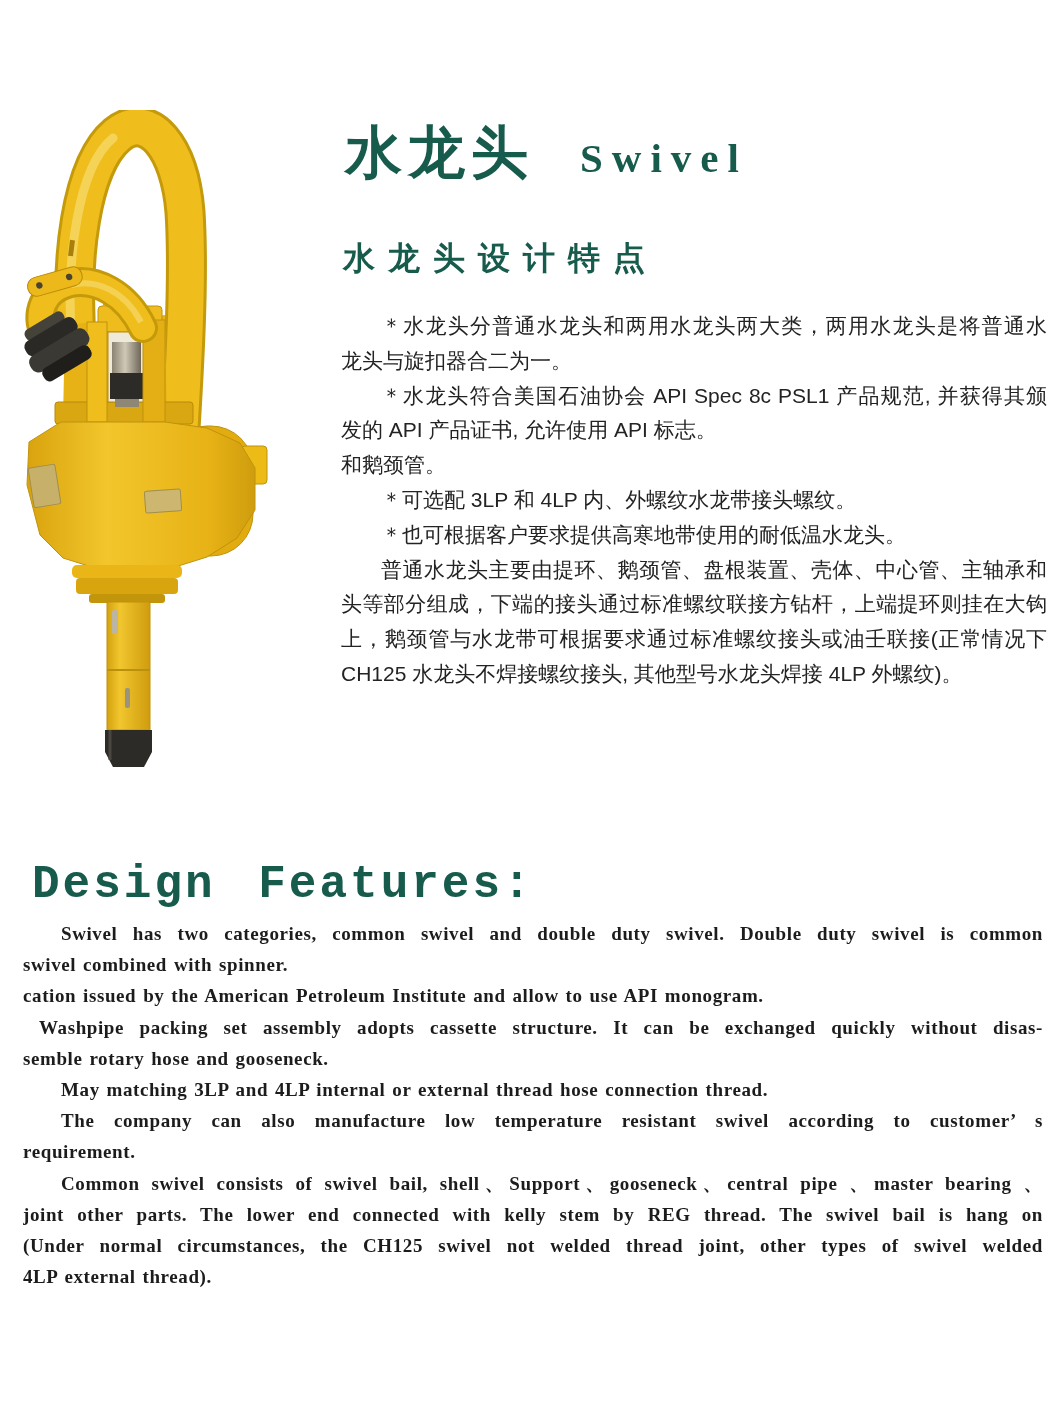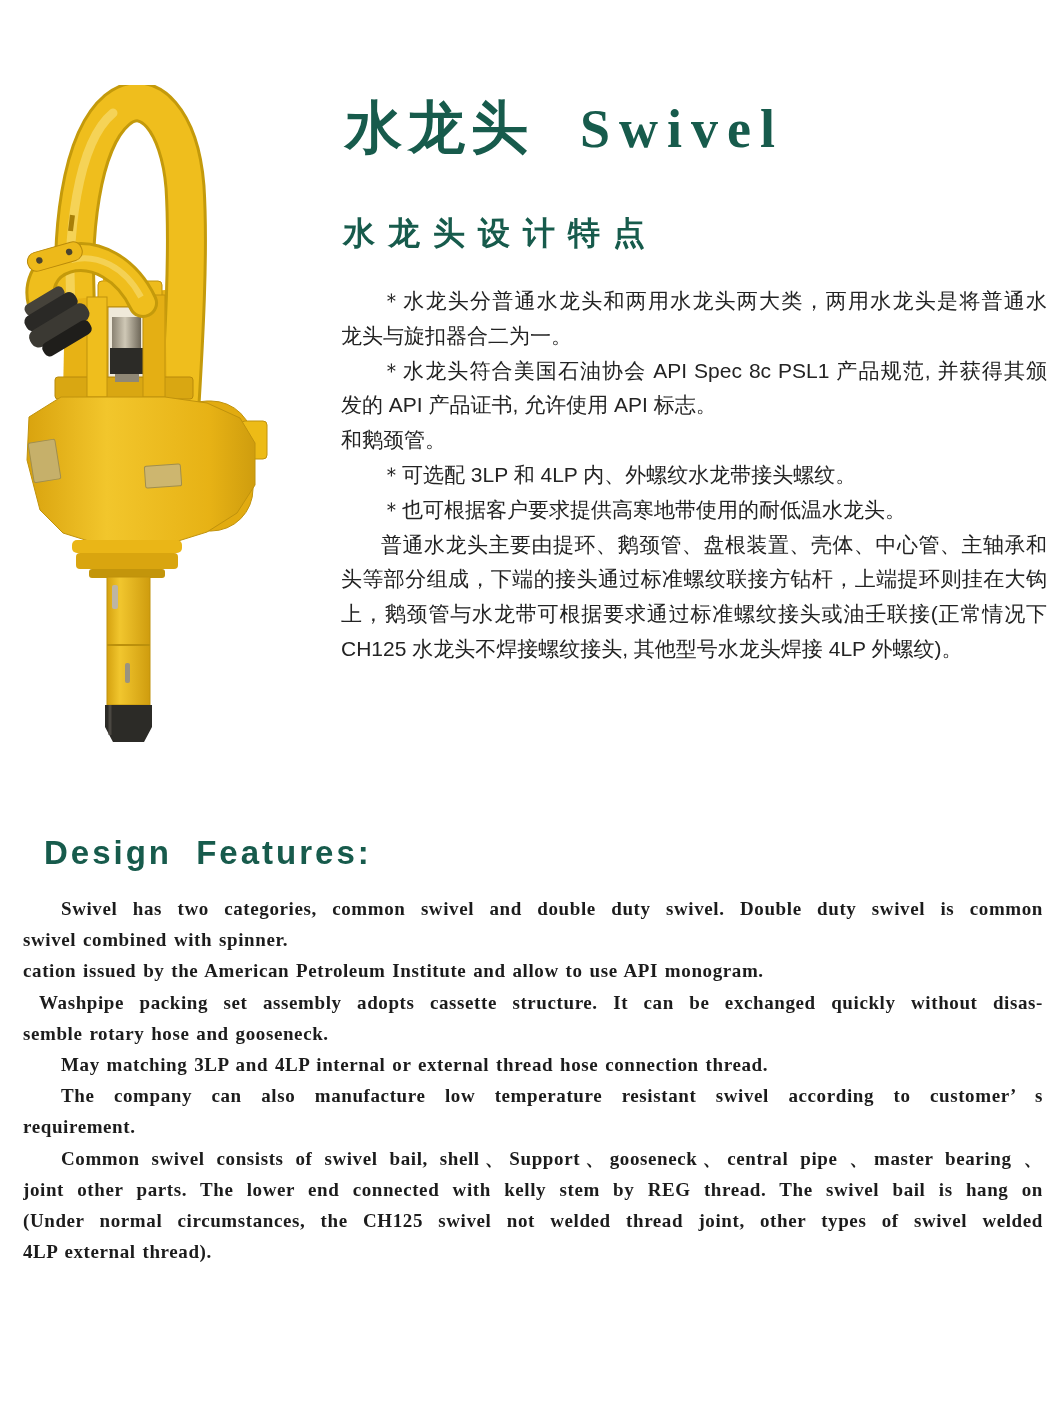--- a/index.html
+++ b/index.html
@@ -1,42 +1,43 @@
 <!DOCTYPE html>
 <html><head>
 <meta charset="utf-8">
 <style>
   html,body{margin:0;padding:0;background:#ffffff;}
   .page{
     position:relative;width:1061px;height:1274px;background:#ffffff;overflow:hidden;
     font-family:"Liberation Sans",sans-serif;
+    margin-top:25px;
   }
   
   .device{position:absolute;left:15px;top:85px;width:305px;height:675px;}
   .device svg{width:100%;height:100%;display:block;}
   
   .title-row{
     position:absolute;left:345px;top:96px;display:flex;align-items:baseline;gap:46px;
   }
   .title-zh{
     font-family:"Liberation Sans",sans-serif;font-weight:900;font-size:57px;
     letter-spacing:6px;color:var(--teal);line-height:1.1;
   }
   .title-en{
-    font-family:"Liberation Serif",serif;font-weight:bold;font-size:54px;
+    font-family:"Liberation Serif",serif;font-weight:bold;font-size:41px;
     letter-spacing:9px;color:var(--teal);
   }
   .subtitle-zh{
     position:absolute;left:343px;top:212px;margin:0;
     font-family:Liberation Sans, sans-serif;font-weight:600;font-size:32px;
     letter-spacing:13px;color:var(--teal);
   }
   .heading-en{
-    position:absolute;left:44px;top:834px;margin:0;
-    font-family:Liberation Sans, sans-serif;font-weight:bold;font-size:33px;
+    position:absolute;left:32px;top:834px;margin:0;
+    font-family:Liberation Mono, monospace;font-weight:bold;font-size:46px;
     letter-spacing:3px;word-spacing:12px;color:var(--teal);
   }
   
   .zh-body{
     position:absolute;left:341px;top:284px;width:706px;
     font-family:"Liberation Sans",sans-serif;font-size:21px;line-height:34.8px;
     color:var(--body);
   }
   .zh-body .tline{height:34.8px;overflow:hidden;text-align:justify;text-align-last:justify;}
   .zh-body .tline.last{text-align-last:left;}

